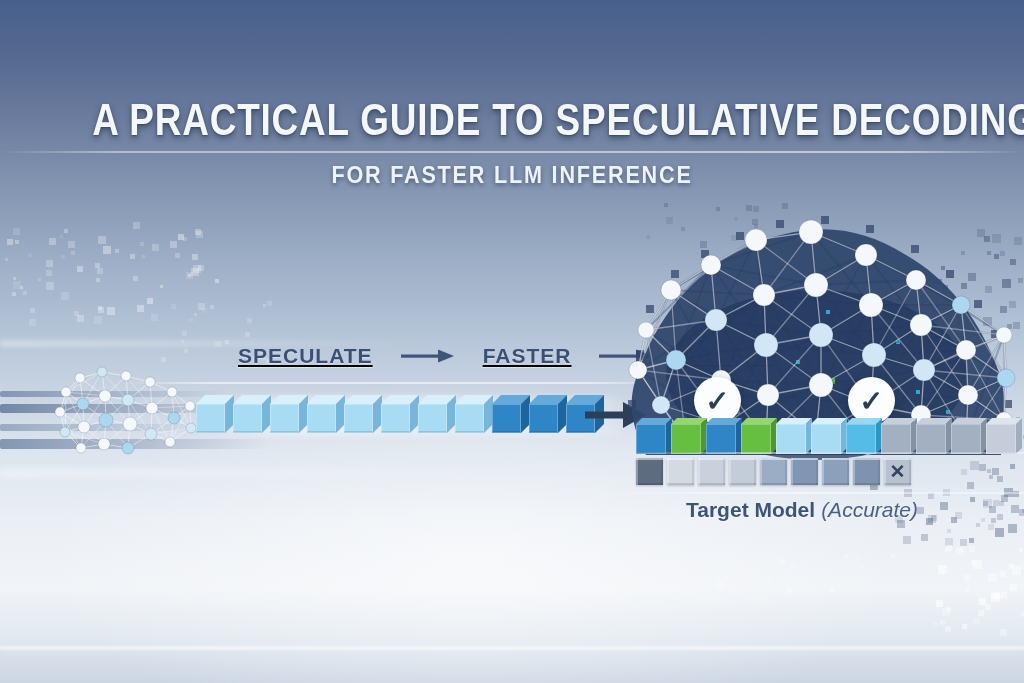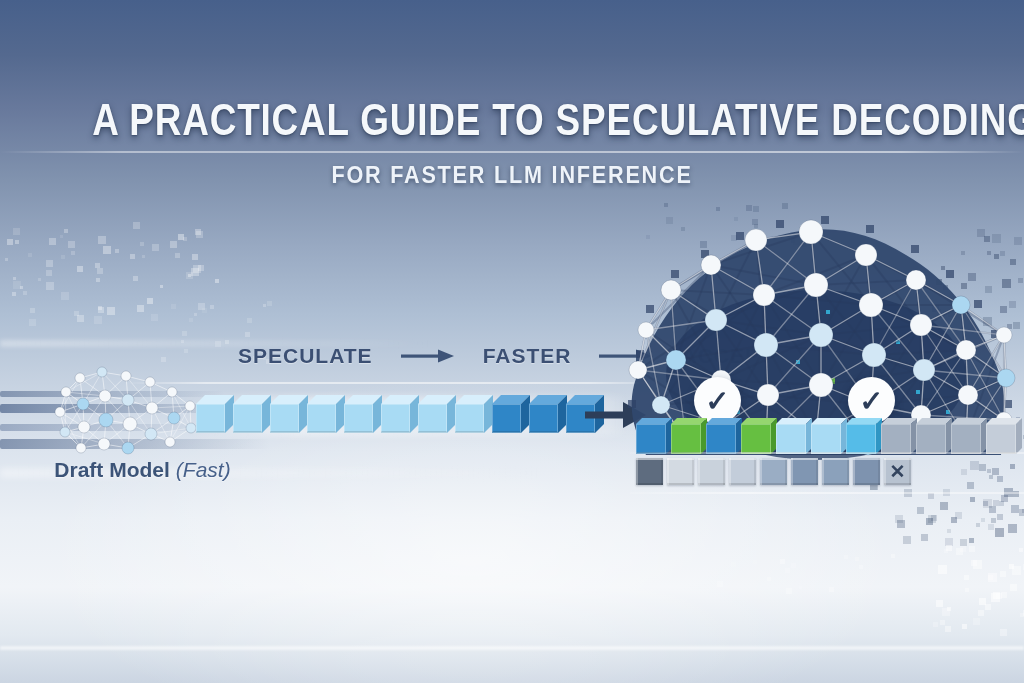--- a/index.html
+++ b/index.html
@@ -28,21 +28,21 @@
     background:linear-gradient(90deg, rgba(255,255,255,0), rgba(255,255,255,.45) 12%, rgba(255,255,255,.55) 88%, rgba(255,255,255,0));
   }
   .subtitle{
     position:absolute;top:161px;left:0;width:1024px;margin:0;text-align:center;
     font-size:24px;font-weight:700;letter-spacing:2px;color:#eef3f9;
     transform:scaleX(.9);transform-origin:center;
     text-shadow:0 2px 5px rgba(25,40,65,.5);white-space:nowrap;
   }
   
   .process{
-    position:absolute;top:344px;left:238px;display:flex;align-items:center;gap:28px;
+    position:absolute;top:344px;left:238px;display:flex;align-items:center;gap:28px;text-decoration:underline;
   }
   .process .step{
     font-size:21px;font-weight:700;letter-spacing:1px;color:#3b4f73;
     text-shadow:0 1px 1px rgba(255,255,255,.45);white-space:nowrap;
   }
   .process-rule{
     position:absolute;top:382px;left:125px;width:545px;height:1.5px;
     background:linear-gradient(90deg, rgba(255,255,255,0), rgba(255,255,255,.55) 15%, rgba(255,255,255,.55) 85%, rgba(255,255,255,0));
   }
   
@@ -455,23 +455,20 @@
       <circle cx="78" cy="84" r="6" fill="#abd7f1" stroke="rgba(40,60,90,.2)" stroke-width="1"></circle>
       <circle cx="100" cy="18" r="5" fill="#f5f8fb" stroke="rgba(40,60,90,.2)" stroke-width="1"></circle>
       <circle cx="102" cy="44" r="6" fill="#f5f8fb" stroke="rgba(40,60,90,.2)" stroke-width="1"></circle>
       <circle cx="101" cy="70" r="6" fill="#d2e7f5" stroke="rgba(40,60,90,.2)" stroke-width="1"></circle>
       <circle cx="122" cy="28" r="5" fill="#f5f8fb" stroke="rgba(40,60,90,.2)" stroke-width="1"></circle>
       <circle cx="124" cy="54" r="6" fill="#abd7f1" stroke="rgba(40,60,90,.2)" stroke-width="1"></circle>
       <circle cx="120" cy="78" r="5" fill="#f5f8fb" stroke="rgba(40,60,90,.2)" stroke-width="1"></circle>
       <circle cx="140" cy="42" r="5" fill="#f5f8fb" stroke="rgba(40,60,90,.2)" stroke-width="1"></circle>
       <circle cx="141" cy="64" r="5" fill="#d2e7f5" stroke="rgba(40,60,90,.2)" stroke-width="1"></circle>
     </svg>
-  <div class="model-label" style="left:30px;top:458px;width:225px;">
-    <span class="name">Draft Model</span><span class="qual">(Fast)</span>
-  </div>
 
   <div class="stream-glow"></div>
   <div class="stream-line"></div>
   <div class="cube-row" style="left:196px;top:404px;">
       <div class="cube3d" style="--f: #a8dbf4; --t: #d8effc; --s: #77b6da; --sz: 29px; --d: 9px; margin-right: 8px;"></div>
       <div class="cube3d" style="--f: #a8dbf4; --t: #d8effc; --s: #77b6da; --sz: 29px; --d: 9px; margin-right: 8px;"></div>
       <div class="cube3d" style="--f: #a8dbf4; --t: #d8effc; --s: #77b6da; --sz: 29px; --d: 9px; margin-right: 8px;"></div>
       <div class="cube3d" style="--f: #a8dbf4; --t: #d8effc; --s: #77b6da; --sz: 29px; --d: 9px; margin-right: 8px;"></div>
       <div class="cube3d" style="--f: #a8dbf4; --t: #d8effc; --s: #77b6da; --sz: 29px; --d: 9px; margin-right: 8px;"></div>
       <div class="cube3d" style="--f: #a8dbf4; --t: #d8effc; --s: #77b6da; --sz: 29px; --d: 9px; margin-right: 8px;"></div>
@@ -898,15 +895,18 @@
       <div class="tile" style="background: rgb(154, 173, 196);"></div>
       <div class="tile" style="background: rgb(128, 150, 178);"></div>
       <div class="tile" style="background: rgb(139, 161, 187);"></div>
       <div class="tile" style="background: rgb(126, 147, 175);"></div>
       <div class="tile" style="background: rgb(183, 194, 208);">
         <span class="xmark">✕</span>
       </div>
     </div>
   <div class="row-rule" style="left:630px;top:492px;width:394px;"></div>
 
+  <div class="model-label" style="left:620px;top:498px;width:364px;">
+    <span class="name">Target Model</span><span class="qual">(Accurate)</span>
+  </div>
 
   <div class="band-light"></div>
 </div>
 
 </body></html>

